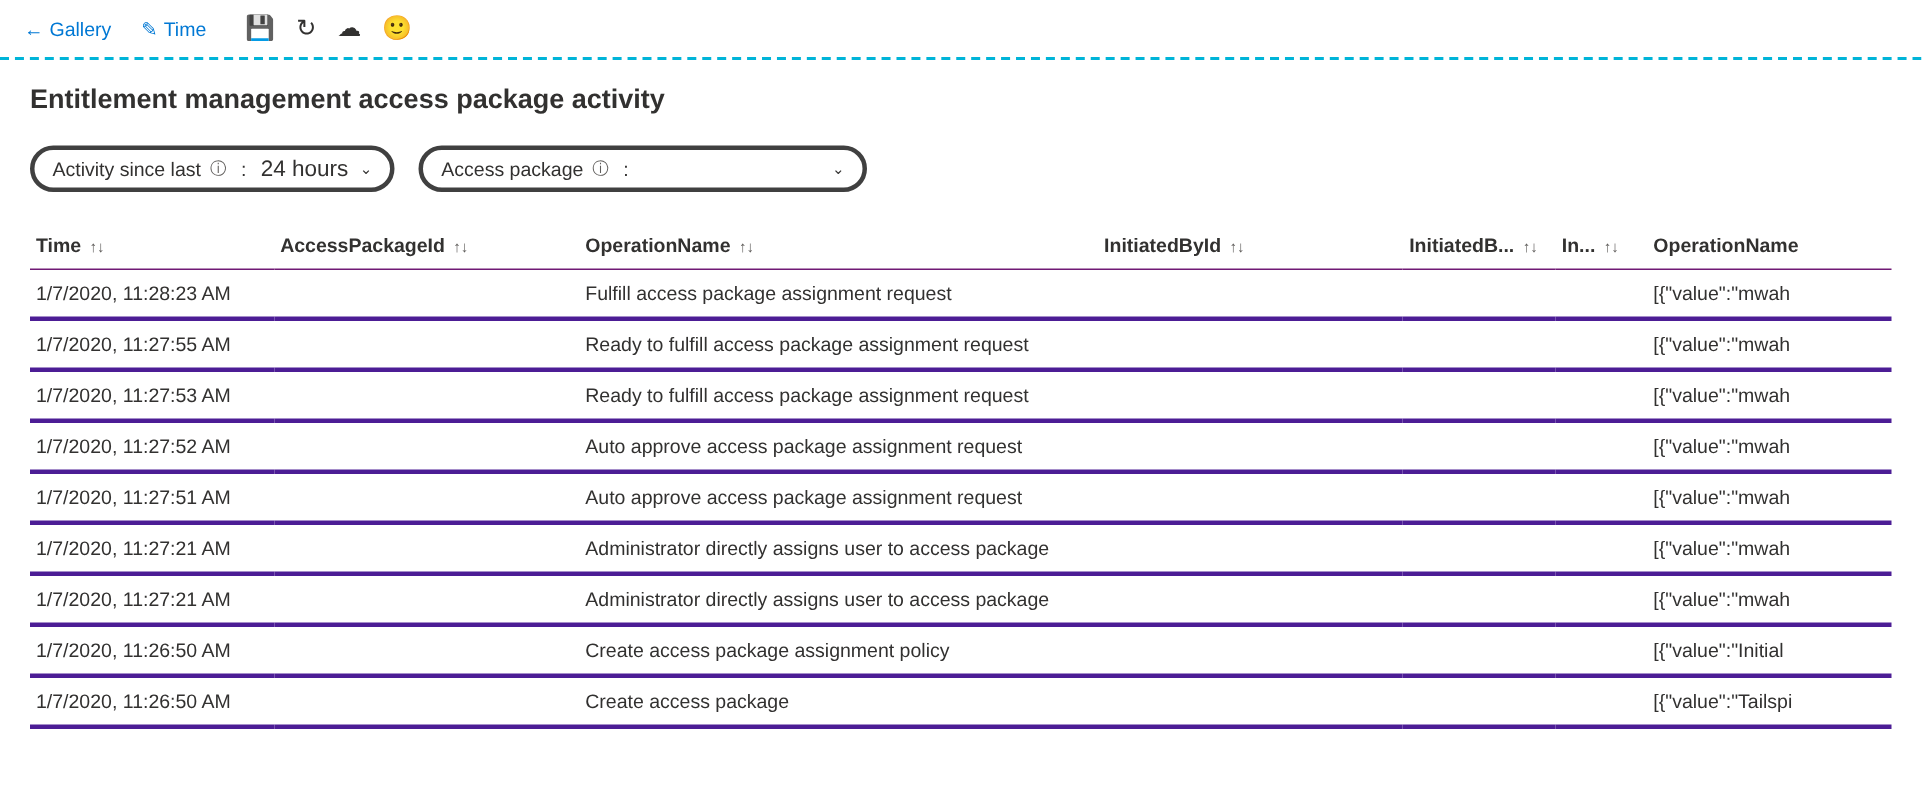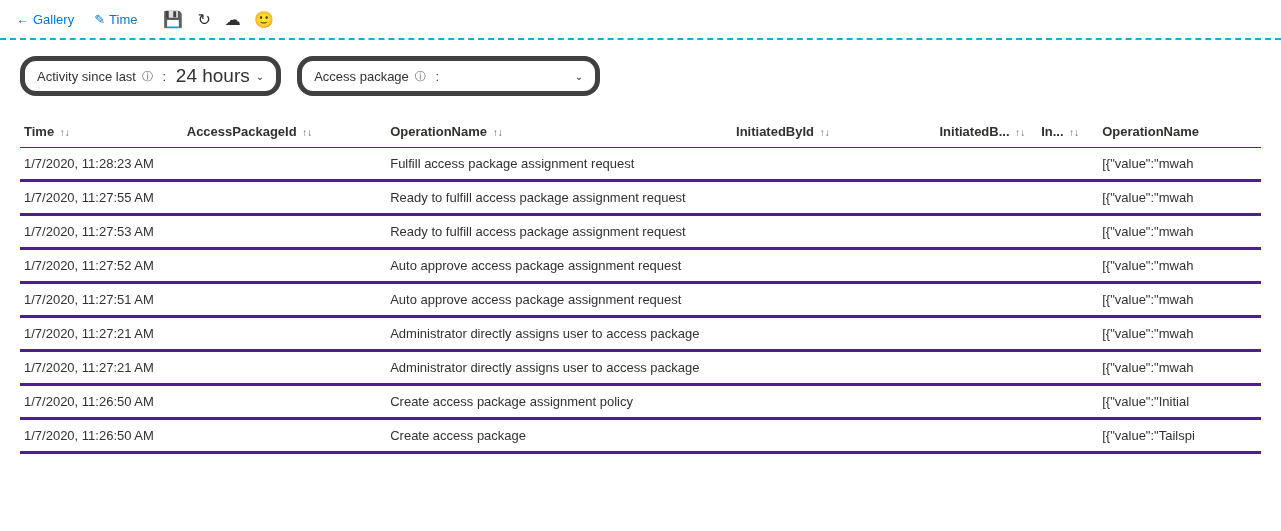--- a/index.html
+++ b/index.html
@@ -46,40 +46,40 @@
     .filters-row {
       display: flex;
       align-items: center;
       gap: 16px;
       margin-bottom: 20px;
     }
     .filter-control {
       display: flex;
       align-items: center;
       gap: 6px;
-      border: 5px solid #404040;
+      border: 3px solid #404040;
       border-radius: 16px;
       padding: 4px 12px;
       font-size: 13px;
       color: #323130;
       cursor: pointer;
       background: #fff;
     }
     .filter-label {
       font-size: 13px;
       color: #323130;
     }
     .filter-info {
       font-size: 11px;
       color: #605e5c;
       cursor: pointer;
     }
     .filter-value {
       color: #323130;
-      font-size: 19px;
+      font-size: 15px;
       min-width: 60px;
     }
     .filter-chevron {
       color: #323130;
       font-size: 10px;
     }
 
     
     .data-table {
       width: 100%;
@@ -137,20 +137,21 @@
   <div class="toolbar-icons">
     <span class="toolbar-icon" title="Save">💾</span>
     <span class="toolbar-icon" title="Refresh">↻</span>
     <span class="toolbar-icon" title="Cloud">☁</span>
     <span class="toolbar-icon" title="Emoji">🙂</span>
   </div>
 </div>
 
 <div class="page-content">
 
+  <h1 class="page-title">Entitlement management access package activity</h1>
 
   <div class="filters-row">
 
     <div class="filter-control">
       <span class="filter-label">Activity since last</span>
       <span class="filter-info">ⓘ</span>
       <span>&nbsp;:&nbsp;</span>
       <span class="filter-value">24 hours</span>
       <span class="filter-chevron">⌄</span>
     </div>

